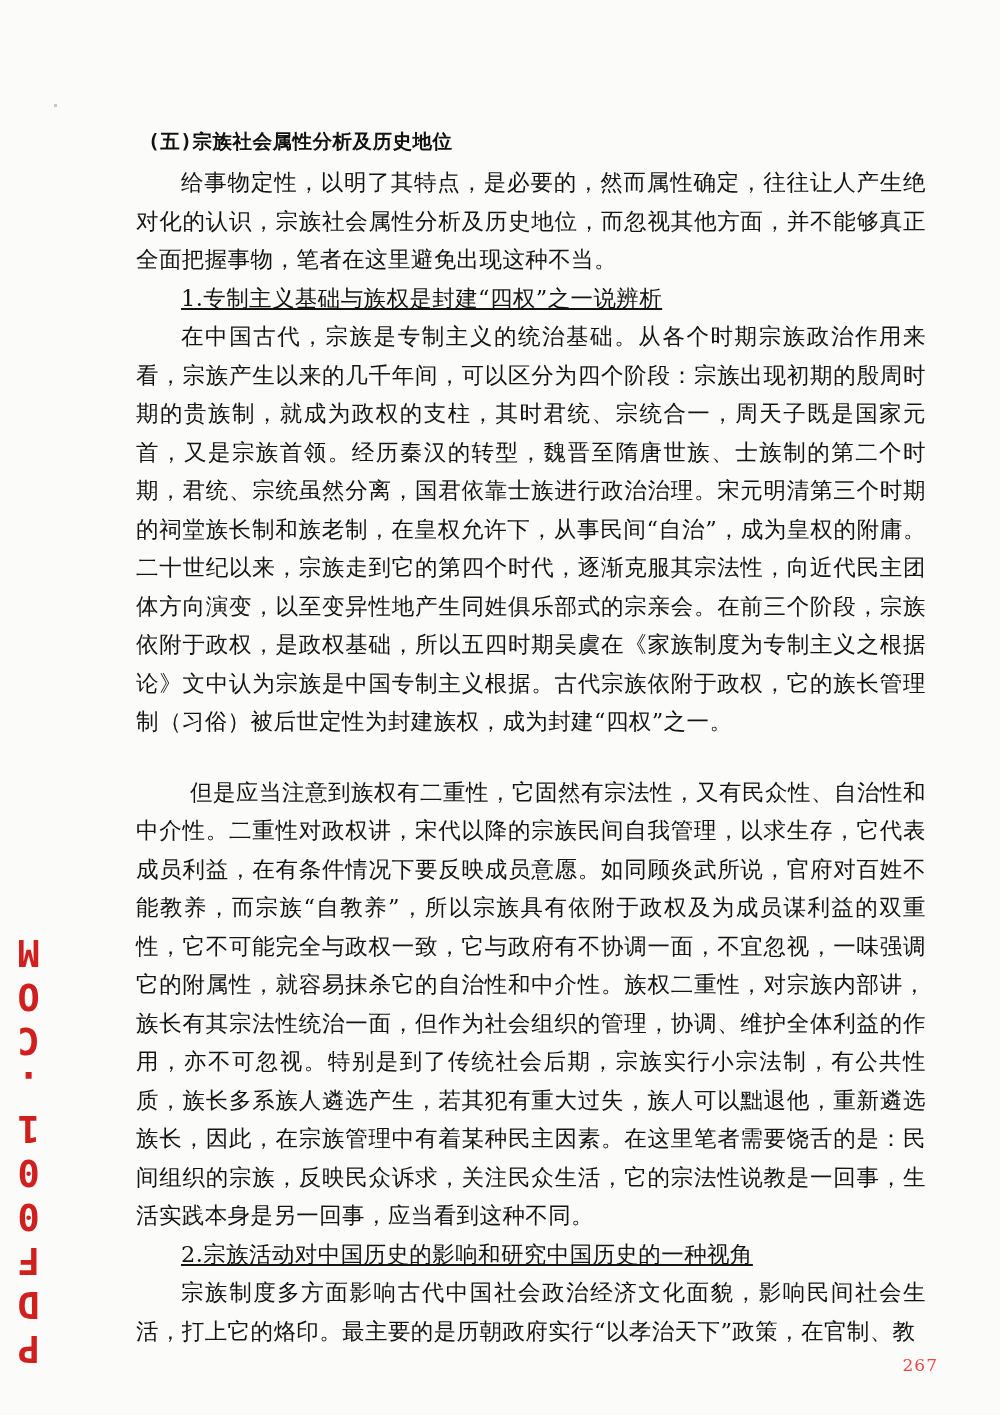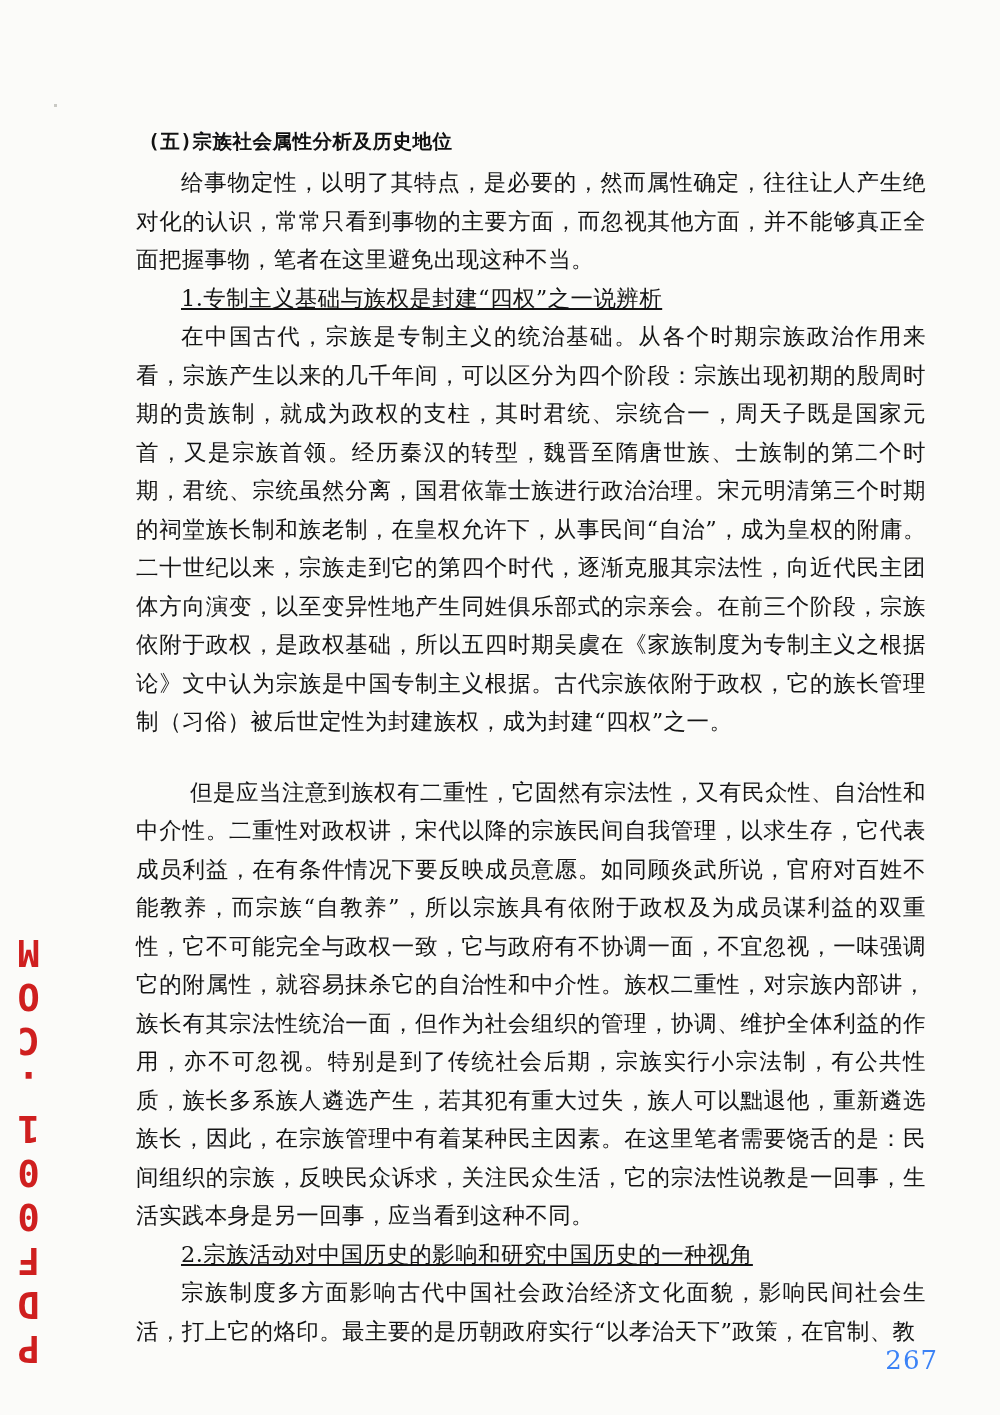--- a/index.html
+++ b/index.html
@@ -62,22 +62,22 @@
     text-orientation: upright;
     line-height: 1.05;
     white-space: nowrap;
     transform: rotate(180deg);
   }
   .page-number {
     position: absolute;
     right: 62px;
     bottom: 40px;
     font-family: "DejaVu Serif", "Liberation Serif", serif;
-    font-size: 26px;
-    color: #3b82f6;
+    font-size: 17px;
+    color: #ef4444;
     letter-spacing: 1px;
   }
   .edge-mark {
     position: absolute;
     left: 54px;
     top: 104px;
     width: 3px;
     height: 3px;
     background: #c9c9c4;
   }
@@ -88,21 +88,21 @@
 <div class="page">
 
   <div class="edge-mark"></div>
 
   <div class="watermark">PDF001.COM</div>
 
   <div class="content">
 
     <h2 class="heading">(五)宗族社会属性分析及历史地位</h2>
 
-    <p class="para">给事物定性，以明了其特点，是必要的，然而属性确定，往往让人产生绝对化的认识，常常只看到事物的主要方面，而忽视其他方面，并不能够真正全面把握事物，笔者在这里避免出现这种不当。</p>
+    <p class="para">给事物定性，以明了其特点，是必要的，然而属性确定，往往让人产生绝对化的认识，宗族社会属性分析及历史地位，而忽视其他方面，并不能够真正全面把握事物，笔者在这里避免出现这种不当。</p>
 
     <p class="para sub">1.专制主义基础与族权是封建“四权”之一说辨析</p>
 
     <p class="para">在中国古代，宗族是专制主义的统治基础。从各个时期宗族政治作用来看，宗族产生以来的几千年间，可以区分为四个阶段：宗族出现初期的殷周时期的贵族制，就成为政权的支柱，其时君统、宗统合一，周天子既是国家元首，又是宗族首领。经历秦汉的转型，魏晋至隋唐世族、士族制的第二个时期，君统、宗统虽然分离，国君依靠士族进行政治治理。宋元明清第三个时期的祠堂族长制和族老制，在皇权允许下，从事民间“自治”，成为皇权的附庸。二十世纪以来，宗族走到它的第四个时代，逐渐克服其宗法性，向近代民主团体方向演变，以至变异性地产生同姓俱乐部式的宗亲会。在前三个阶段，宗族依附于政权，是政权基础，所以五四时期吴虞在《家族制度为专制主义之根据论》文中认为宗族是中国专制主义根据。古代宗族依附于政权，它的族长管理制（习俗）被后世定性为封建族权，成为封建“四权”之一。</p>
 
     <p class="para indent-extra">但是应当注意到族权有二重性，它固然有宗法性，又有民众性、自治性和中介性。二重性对政权讲，宋代以降的宗族民间自我管理，以求生存，它代表成员利益，在有条件情况下要反映成员意愿。如同顾炎武所说，官府对百姓不能教养，而宗族“自教养”，所以宗族具有依附于政权及为成员谋利益的双重性，它不可能完全与政权一致，它与政府有不协调一面，不宜忽视，一味强调它的附属性，就容易抹杀它的自治性和中介性。族权二重性，对宗族内部讲，族长有其宗法性统治一面，但作为社会组织的管理，协调、维护全体利益的作用，亦不可忽视。特别是到了传统社会后期，宗族实行小宗法制，有公共性质，族长多系族人遴选产生，若其犯有重大过失，族人可以黜退他，重新遴选族长，因此，在宗族管理中有着某种民主因素。在这里笔者需要饶舌的是：民间组织的宗族，反映民众诉求，关注民众生活，它的宗法性说教是一回事，生活实践本身是另一回事，应当看到这种不同。</p>
 
     <p class="para sub">2.宗族活动对中国历史的影响和研究中国历史的一种视角</p>
 
     <p class="para">宗族制度多方面影响古代中国社会政治经济文化面貌，影响民间社会生活，打上它的烙印。最主要的是历朝政府实行“以孝治天下”政策，在官制、教</p>

